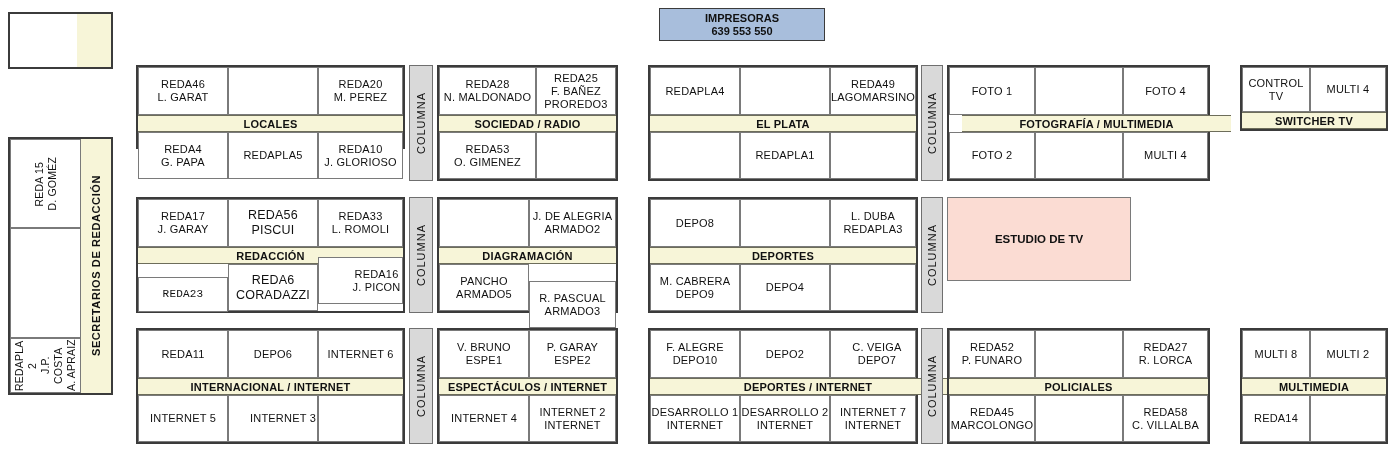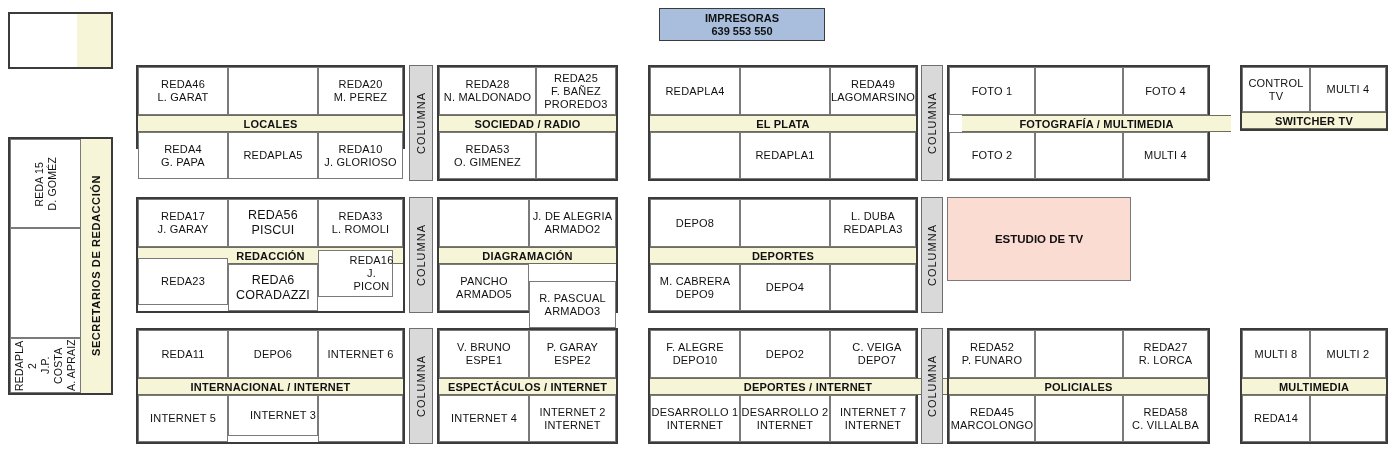--- a/index.html
+++ b/index.html
@@ -126,24 +126,24 @@
       <div class="band" style="left: 0px; top: 45px; width: 144px; height: 17px;">SWITCHER TV</div>
     </div>
     <div class="block" style="left: 136px; top: 197px; width: 269px; height: 116px;">
       <div class="seat" style="left: 0px; top: 0px; width: 90px; height: 48px;">REDA17
 J. GARAY</div>
       <div class="seat big" style="left: 90px; top: 0px; width: 90px; height: 48px;">REDA56
 PISCUI</div>
       <div class="seat" style="left: 180px; top: 0px; width: 85px; height: 48px;">REDA33
 L. ROMOLI</div>
       <div class="band" style="left: 0px; top: 48px; width: 265px; height: 17px;">REDACCIÓN</div>
-      <div class="seat" style="left: 0px; top: 59px; width: 90px; height: 47px;">REDA23</div>
+      <div class="seat" style="left: 0px; top: 78px; width: 90px; height: 35px; font-family: Liberation Mono, monospace;">REDA23</div>
       <div class="seat big" style="left: 90px; top: 65px; width: 90px; height: 47px;">REDA6
 CORADAZZI</div>
-      <div class="seat" style="left: 180px; top: 51px; width: 75px; height: 47px; padding-left: 32px;">REDA16
+      <div class="seat" style="left: 180px; top: 58px; width: 85px; height: 47px; padding-left: 32px;">REDA16
 J. PICON</div>
     </div>
     <div class="block" style="left: 437px; top: 197px; width: 181px; height: 116px;">
       <div class="seat" style="left: 0px; top: 0px; width: 90px; height: 48px;"></div>
       <div class="seat" style="left: 90px; top: 0px; width: 87px; height: 48px;">J. DE ALEGRIA
 ARMADO2</div>
       <div class="band" style="left: 0px; top: 48px; width: 177px; height: 17px;">DIAGRAMACIÓN</div>
       <div class="seat" style="left: 0px; top: 65px; width: 90px; height: 47px;">PANCHO
 ARMADO5</div>
       <div class="seat" style="left: 90px; top: 65px; width: 87px; height: 47px; margin-top: 17px;">R. PASCUAL
@@ -159,21 +159,21 @@
 DEPO9</div>
       <div class="seat" style="left: 90px; top: 65px; width: 90px; height: 47px;">DEPO4</div>
       <div class="seat" style="left: 180px; top: 65px; width: 86px; height: 47px;"></div>
     </div>
     <div class="block" style="left: 136px; top: 328px; width: 269px; height: 116px;">
       <div class="seat" style="left: 0px; top: 0px; width: 90px; height: 48px;">REDA11</div>
       <div class="seat" style="left: 90px; top: 0px; width: 90px; height: 48px;">DEPO6</div>
       <div class="seat" style="left: 180px; top: 0px; width: 85px; height: 48px;">INTERNET 6</div>
       <div class="band" style="left: 0px; top: 48px; width: 265px; height: 17px;">INTERNACIONAL / INTERNET</div>
       <div class="seat" style="left: 0px; top: 65px; width: 90px; height: 47px;">INTERNET 5</div>
-      <div class="seat" style="left: 90px; top: 65px; width: 90px; height: 41px; padding-left: 20px;">INTERNET 3</div>
+      <div class="seat" style="left: 90px; top: 65px; width: 90px; height: 47px; padding-left: 20px;">INTERNET 3</div>
       <div class="seat" style="left: 180px; top: 65px; width: 85px; height: 47px;"></div>
     </div>
     <div class="block" style="left: 437px; top: 328px; width: 181px; height: 116px;">
       <div class="seat" style="left: 0px; top: 0px; width: 90px; height: 48px;">V. BRUNO
 ESPE1</div>
       <div class="seat" style="left: 90px; top: 0px; width: 87px; height: 48px;">P. GARAY
 ESPE2</div>
       <div class="band" style="left: 0px; top: 48px; width: 177px; height: 17px;">ESPECTÁCULOS / INTERNET</div>
       <div class="seat" style="left: 0px; top: 65px; width: 90px; height: 47px;">INTERNET 4</div>
       <div class="seat" style="left: 90px; top: 65px; width: 87px; height: 47px;">INTERNET 2

